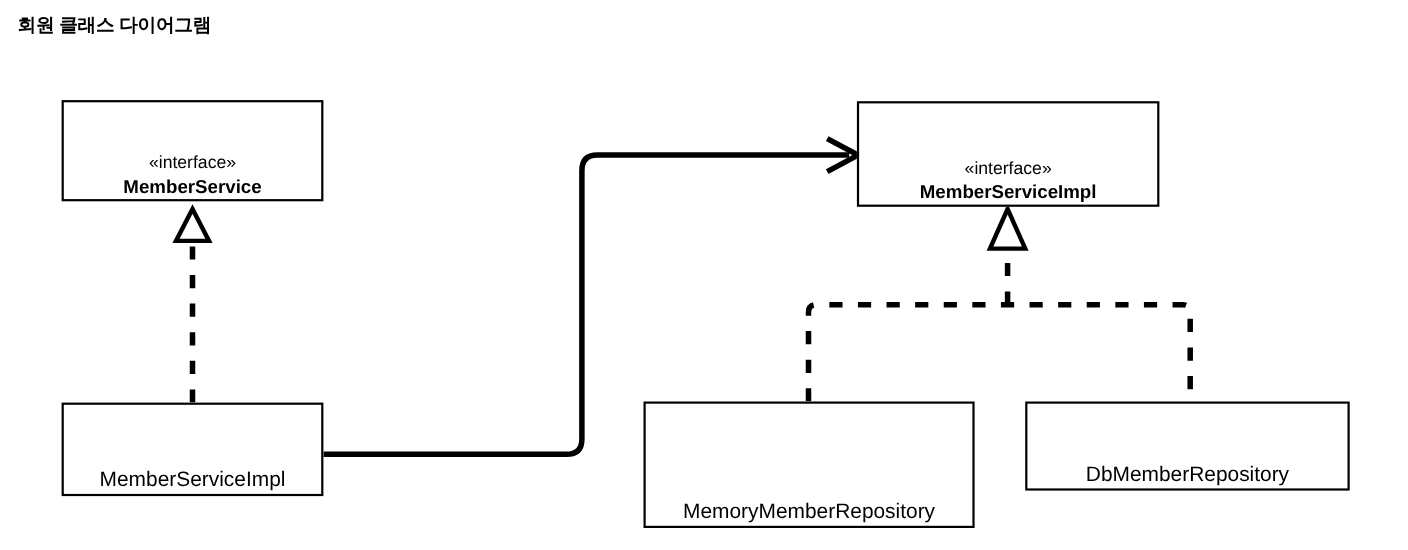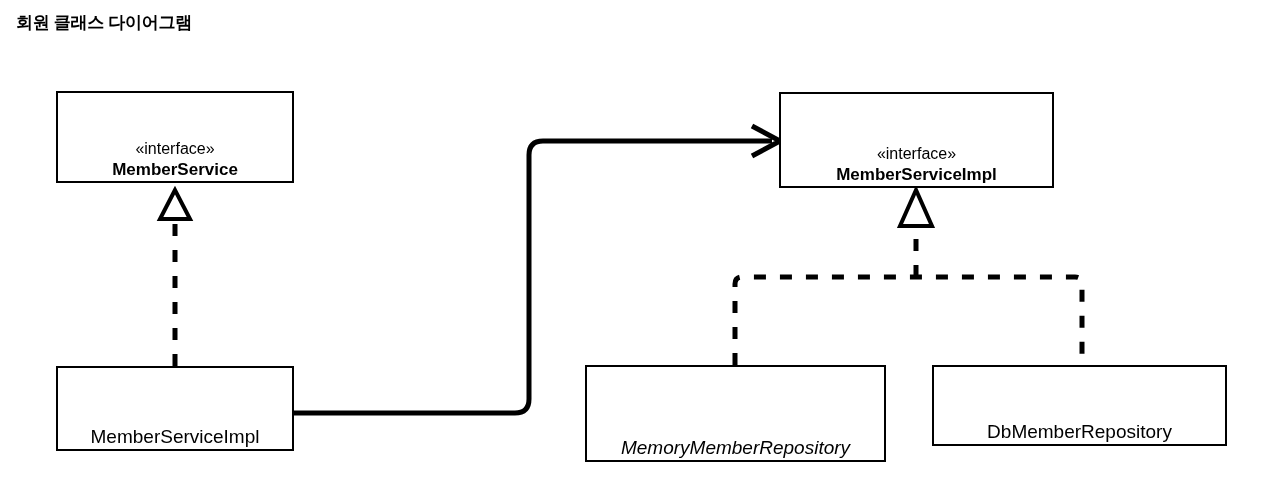--- a/index.html
+++ b/index.html
@@ -67,21 +67,21 @@
   .class-name.plain {
     font-weight: normal;
     font-size: 19px;
     line-height: 24px;
   }
 
   
   #box-member-service      { left: 56px;  top: 91px;  width: 238px; height: 92px; }
   #box-member-repository   { left: 779px; top: 92px;  width: 275px; height: 96px; }
   #box-member-service-impl { left: 56px;  top: 366px; width: 238px; height: 85px; }
-  #box-memory-member-repo  { left: 585px; top: 365px; width: 301px; height: 97px; font-style: italic; }
+  #box-memory-member-repo  { left: 585px; top: 365px; width: 301px; height: 115px; }
   #box-db-member-repo      { left: 932px; top: 365px; width: 295px; height: 81px; }
 </style>
 </head>
 <body>
 
 <div id="diagram-title">회원 클래스 다이어그램</div>
 
 <svg id="connector-layer" viewBox="0 0 1280 500" width="1280" height="500" xmlns="http://www.w3.org/2000/svg">
 
   

